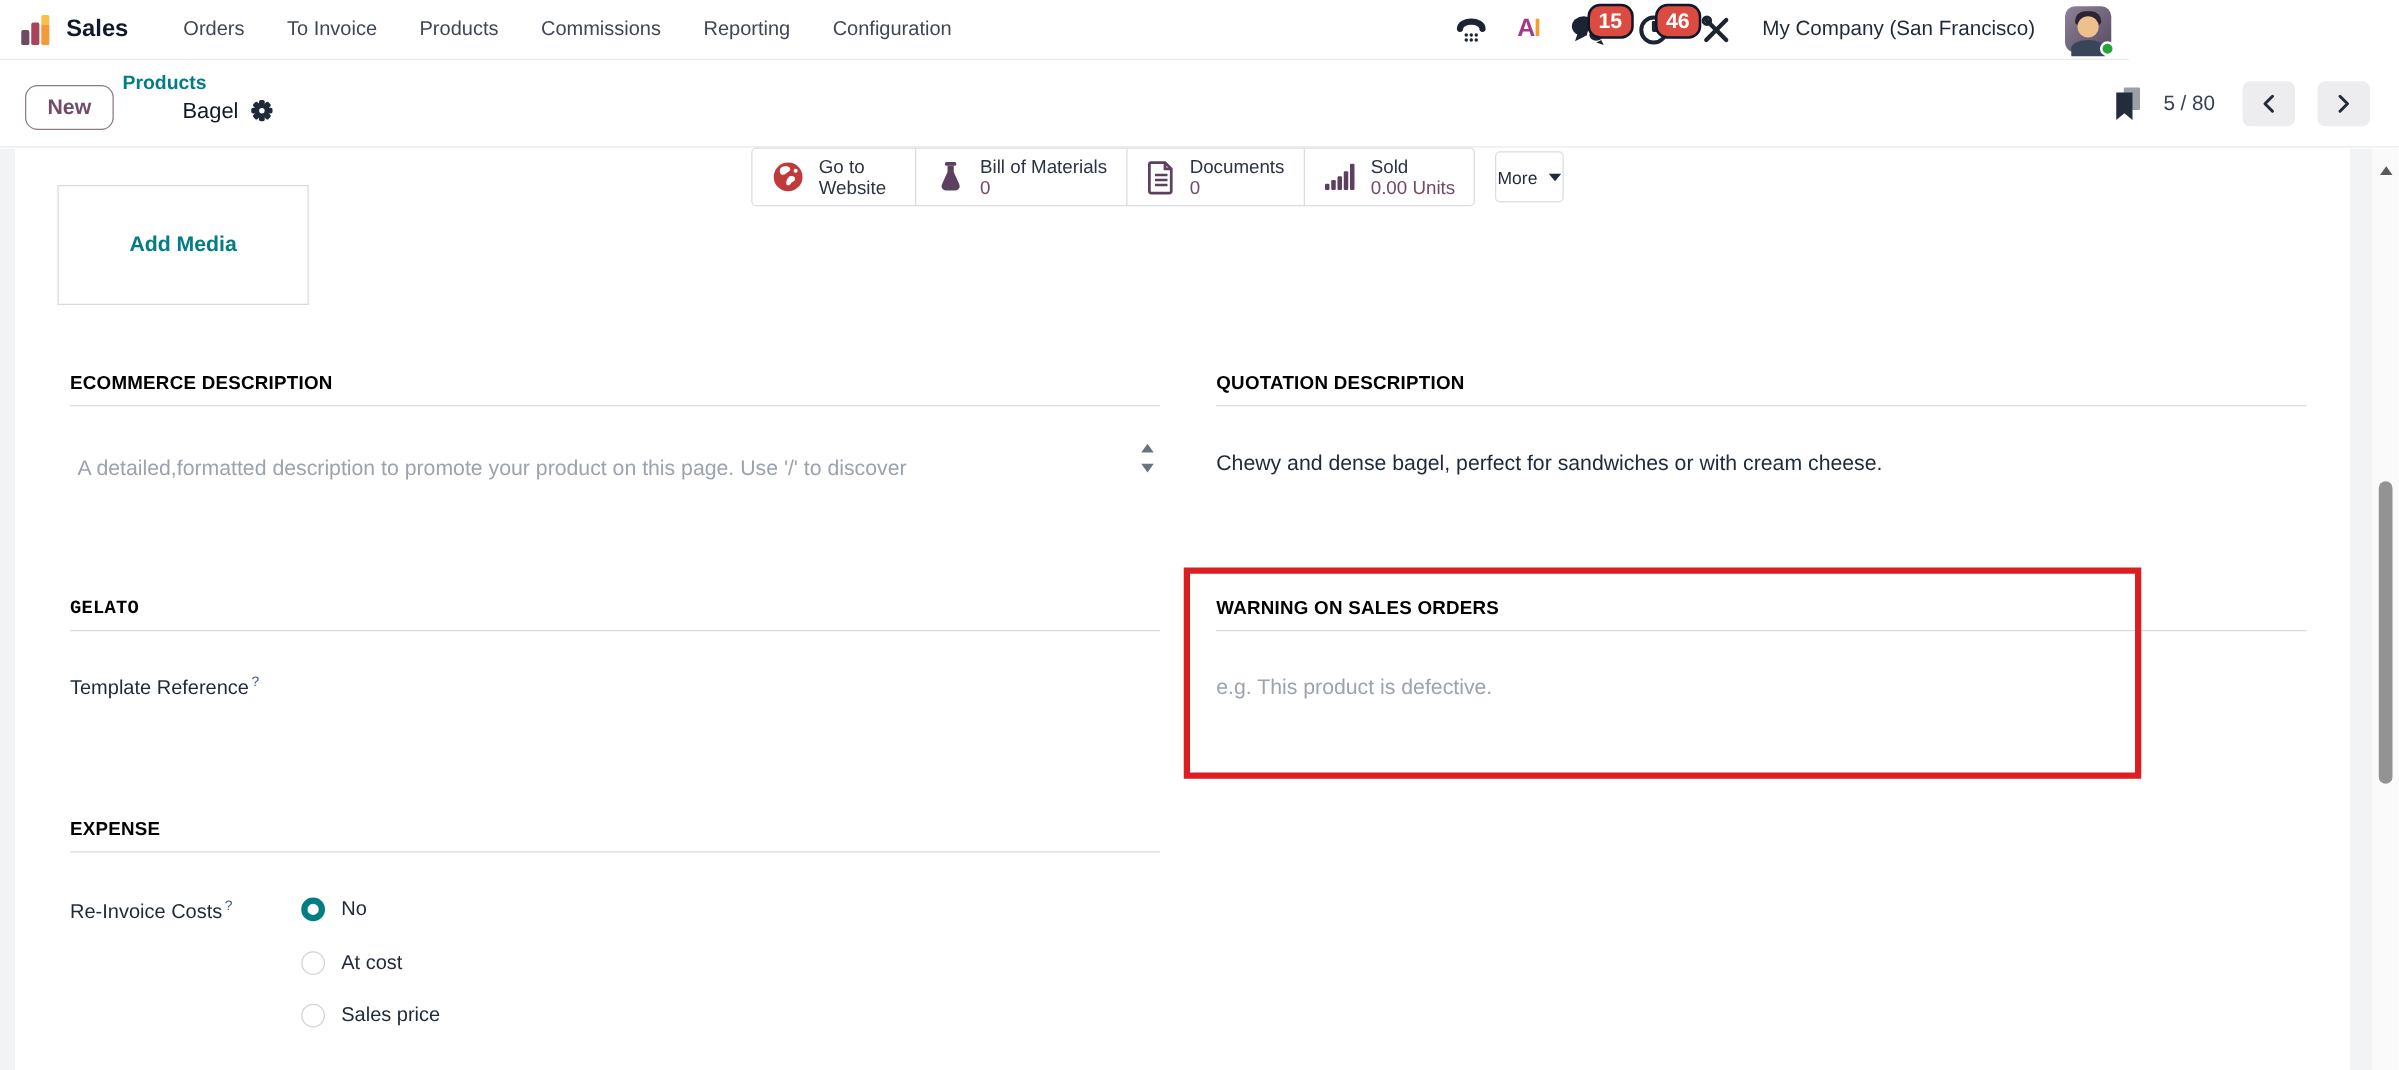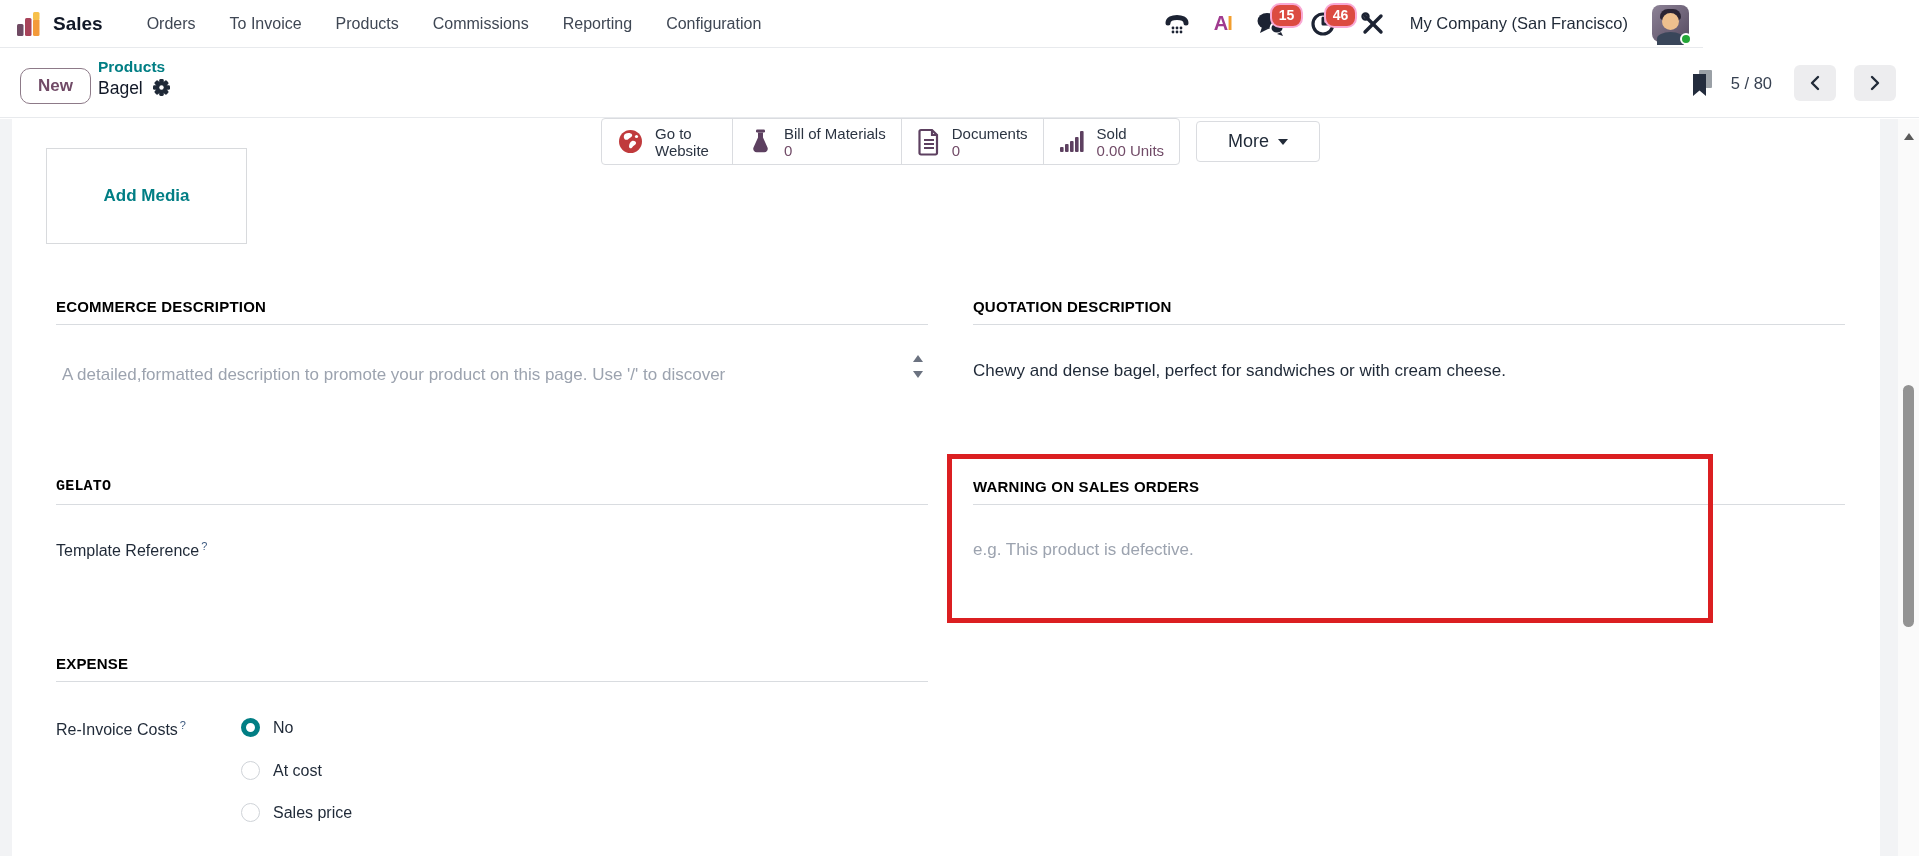--- a/index.html
+++ b/index.html
@@ -10,56 +10,56 @@
   
   .navbar { position:absolute; left:0; top:0; width:1703px; height:48px;
     background:#fff; border-bottom:1px solid #e8eaed; display:flex; align-items:center; }
   .brand { display:flex; align-items:center; gap:10px; margin-left:16px; cursor:pointer; }
   .brand-name { font-size:19px; font-weight:700; color:#111827; }
   .nav-menu { display:flex; align-items:center; gap:34px; margin-left:44px; }
   .nav-item { font-size:16px; color:#3f4754; cursor:pointer; }
   .systray { display:flex; align-items:center; gap:24px; margin-left:auto; margin-right:14px; }
   .tray-icon { position:relative; display:flex; align-items:center; cursor:pointer; }
   .badge { position:absolute; top:-8px; left:14px; background:#dc4b41; color:#fff;
-    font-size:14px; font-weight:700; line-height:1; padding:3px 7px 4px; border-radius:10px;
-    border:2px solid #f9a8d4; }
+    font-size:17px; font-weight:700; line-height:1; padding:3px 7px 4px; border-radius:10px;
+    border:2px solid #0f172a; }
   .ai-text { font-weight:800; font-size:20px; letter-spacing:-1px; }
   .ai-text .a { color:#a03b8f; } .ai-text .i { color:#f29e2e; }
   .company-name { font-size:16.5px; color:#1f2937; cursor:pointer; }
   .avatar { position:relative; width:37px; height:37px; border-radius:8px; cursor:pointer;
     background:linear-gradient(135deg,#8d8296,#564b61); }
   .avatar .hair { position:absolute; left:8px; top:4px; width:21px; height:11px; background:#2a2433; border-radius:10px 10px 4px 4px; }
   .avatar .face { position:absolute; left:10px; top:8px; width:17px; height:17px; background:#eec08e; border-radius:50%; }
   .avatar .body { position:absolute; left:5px; bottom:-3px; width:27px; height:13px; background:#39465a; border-radius:50% 50% 0 0; }
   .status-dot { position:absolute; right:-3px; bottom:-3px; width:12px; height:12px;
     background:#23a637; border:2px solid #fff; border-radius:50%; }
 
   
   .control-panel { position:absolute; left:0; top:48px; width:1919px; height:70px;
     background:#fff; border-bottom:1px solid #e8eaed; }
   .btn-new { position:absolute; left:20px; top:20px; background:#fff; border:1px solid #8d7a88;
     border-radius:10px; color:#714B67; font-weight:700; font-size:17px; padding:7px 17px; cursor:pointer; }
   .breadcrumb { position:absolute; left:98px; top:10px; }
   .breadcrumb .parent { color:#017E84; font-weight:700; font-size:15.5px; cursor:pointer; }
-  .breadcrumb .current-row { display:flex; align-items:flex-start; gap:9px; margin-top:2px; }
+  .breadcrumb .current-row { display:flex; align-items:center; gap:9px; margin-top:2px;margin-left:48px; }
   .breadcrumb .current { font-size:17.5px; color:#111827; }
   .gear-btn { cursor:pointer; display:flex; align-items:center; }
 
   .stat-group { position:absolute; left:601px; top:70px; height:47px; display:flex;
     border:1px solid #dadce0; border-radius:4px; background:#fff; }
   .stat-btn { display:flex; align-items:center; gap:11px; padding:0 15px; cursor:pointer;
     border-right:1px solid #dadce0; }
   .stat-btn:last-child { border-right:none; }
   .stat-text { display:flex; flex-direction:column; line-height:17px; }
   .stat-label { font-size:15px; color:#2b3442; white-space:nowrap; }
   .stat-label.wrap { white-space:normal; width:62px; }
   .stat-value { font-size:15px; color:#714B67; }
   .btn-more { position:absolute; left:1196px; top:73px; height:41px; display:flex; align-items:center;
-    gap:9px; border:1px solid #dadce0; border-radius:4px; background:#fff; padding:0 31px;
-    font-size:18px; color:#1f2937; cursor:pointer; }
+    gap:9px; border:1px solid #dadce0; border-radius:4px; background:#fff; padding:0 1px;
+    font-size:14px; color:#1f2937; cursor:pointer; }
   .caret-down { width:0; height:0; border:5px solid transparent; border-top:6px solid #222b39; margin-top:5px; }
 
   .pager-zone { position:absolute; right:23px; top:0; height:70px; display:flex; align-items:center; gap:16px; }
   .pager-value { font-size:16.5px; color:#374151; cursor:pointer; margin-right:6px; }
   .pager-btn { width:42px; height:36px; background:#ededef; border:none; border-radius:6px;
     display:flex; align-items:center; justify-content:center; cursor:pointer; }
   .pager-btn + .pager-btn { margin-left:2px; }
 
   
   .gutter-left { position:absolute; left:0; top:119px; width:12px; height:737px; background:#f2f3f5; }

